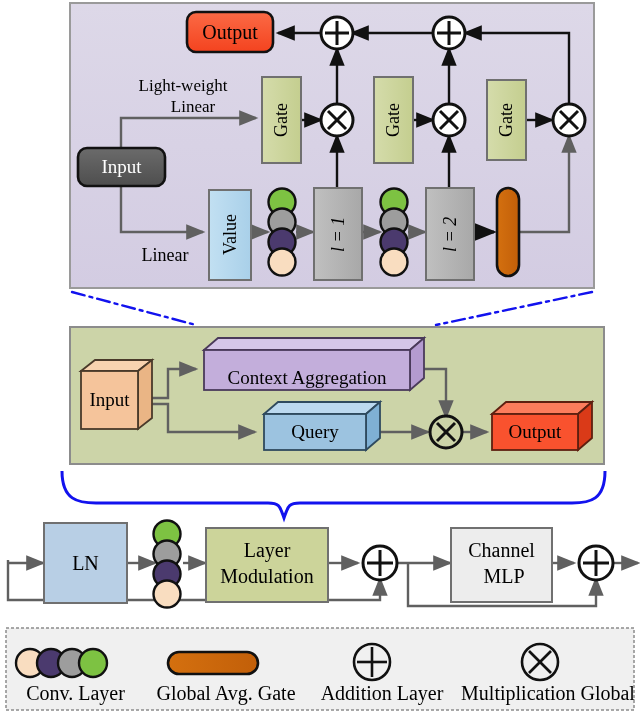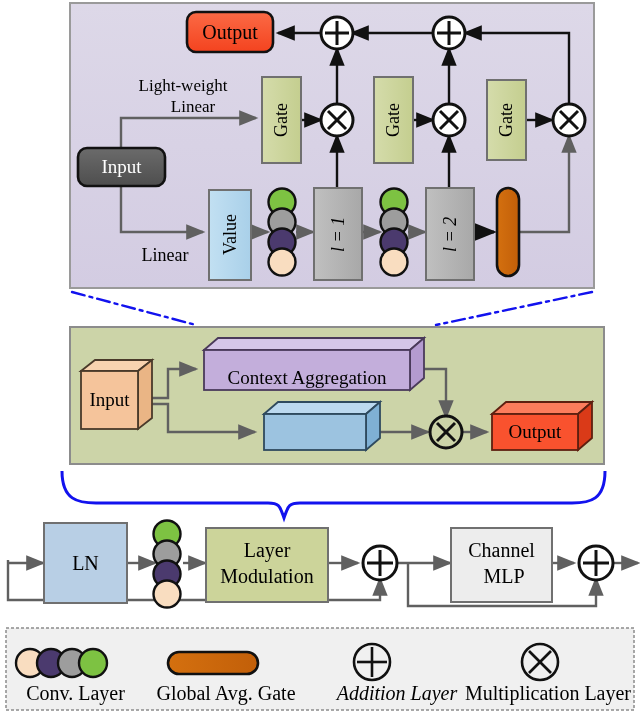--- a/index.html
+++ b/index.html
@@ -258,26 +258,27 @@
 <div class="lbl" style="left:120px;top:244px;width:90px;height:22px;font-size:18px;">Linear</div>
 <div class="lbl vert" style="left:209px;top:190px;width:42px;height:90px;font-size:18px;">Value</div>
 <div class="lbl vert" style="left:262px;top:77px;width:39px;height:86px;font-size:18px;">Gate</div>
 <div class="lbl vert" style="left:374px;top:77px;width:39px;height:86px;font-size:18px;">Gate</div>
 <div class="lbl vert" style="left:487px;top:80px;width:39px;height:80px;font-size:18px;">Gate</div>
 <div class="lbl vert" style="left:314px;top:188px;width:48px;height:92px;font-size:18px;font-style:italic;">l = 1</div>
 <div class="lbl vert" style="left:426px;top:188px;width:48px;height:92px;font-size:18px;font-style:italic;">l = 2</div>
 
 <div class="lbl" style="left:81px;top:371px;width:57px;height:58px;font-size:19px;">Input</div>
 <div class="lbl" style="left:204px;top:350px;width:206px;height:56px;font-size:19px;">Context Aggregation</div>
+<div class="lbl" style="left:264px;top:414px;width:102px;height:36px;font-size:19px;">Query</div>
 <div class="lbl" style="left:492px;top:414px;width:86px;height:36px;font-size:19px;">Output</div>
 
 <div class="lbl" style="left:44px;top:523px;width:83px;height:80px;font-size:20px;">LN</div>
 <div class="lbl" style="left:206px;top:538px;width:122px;height:24px;font-size:20px;">Layer</div>
 <div class="lbl" style="left:206px;top:564px;width:122px;height:24px;font-size:20px;text-align:right;">Modulation</div>
 <div class="lbl" style="left:451px;top:538px;width:101px;height:24px;font-size:20px;">Channel</div>
 <div class="lbl" style="left:451px;top:564px;width:106px;height:24px;font-size:20px;">MLP</div>
 
 <div class="lbl" style="left:8px;top:680px;width:135px;height:26px;font-size:20px;">Conv. Layer</div>
 <div class="lbl" style="left:143px;top:680px;width:166px;height:26px;font-size:20px;">Global Avg. Gate</div>
-<div class="lbl" style="left:323px;top:680px;width:148px;height:26px;font-size:20px;font-style:italic;">Addition Layer</div>
-<div class="lbl" style="left:457px;top:680px;width:182px;height:26px;font-size:20px;">Multiplication Layer</div>
+<div class="lbl" style="left:308px;top:680px;width:148px;height:26px;font-size:20px;">Addition Layer</div>
+<div class="lbl" style="left:457px;top:680px;width:182px;height:26px;font-size:20px;">Multiplication Global</div>
 
 </div>
 
 </body></html>

